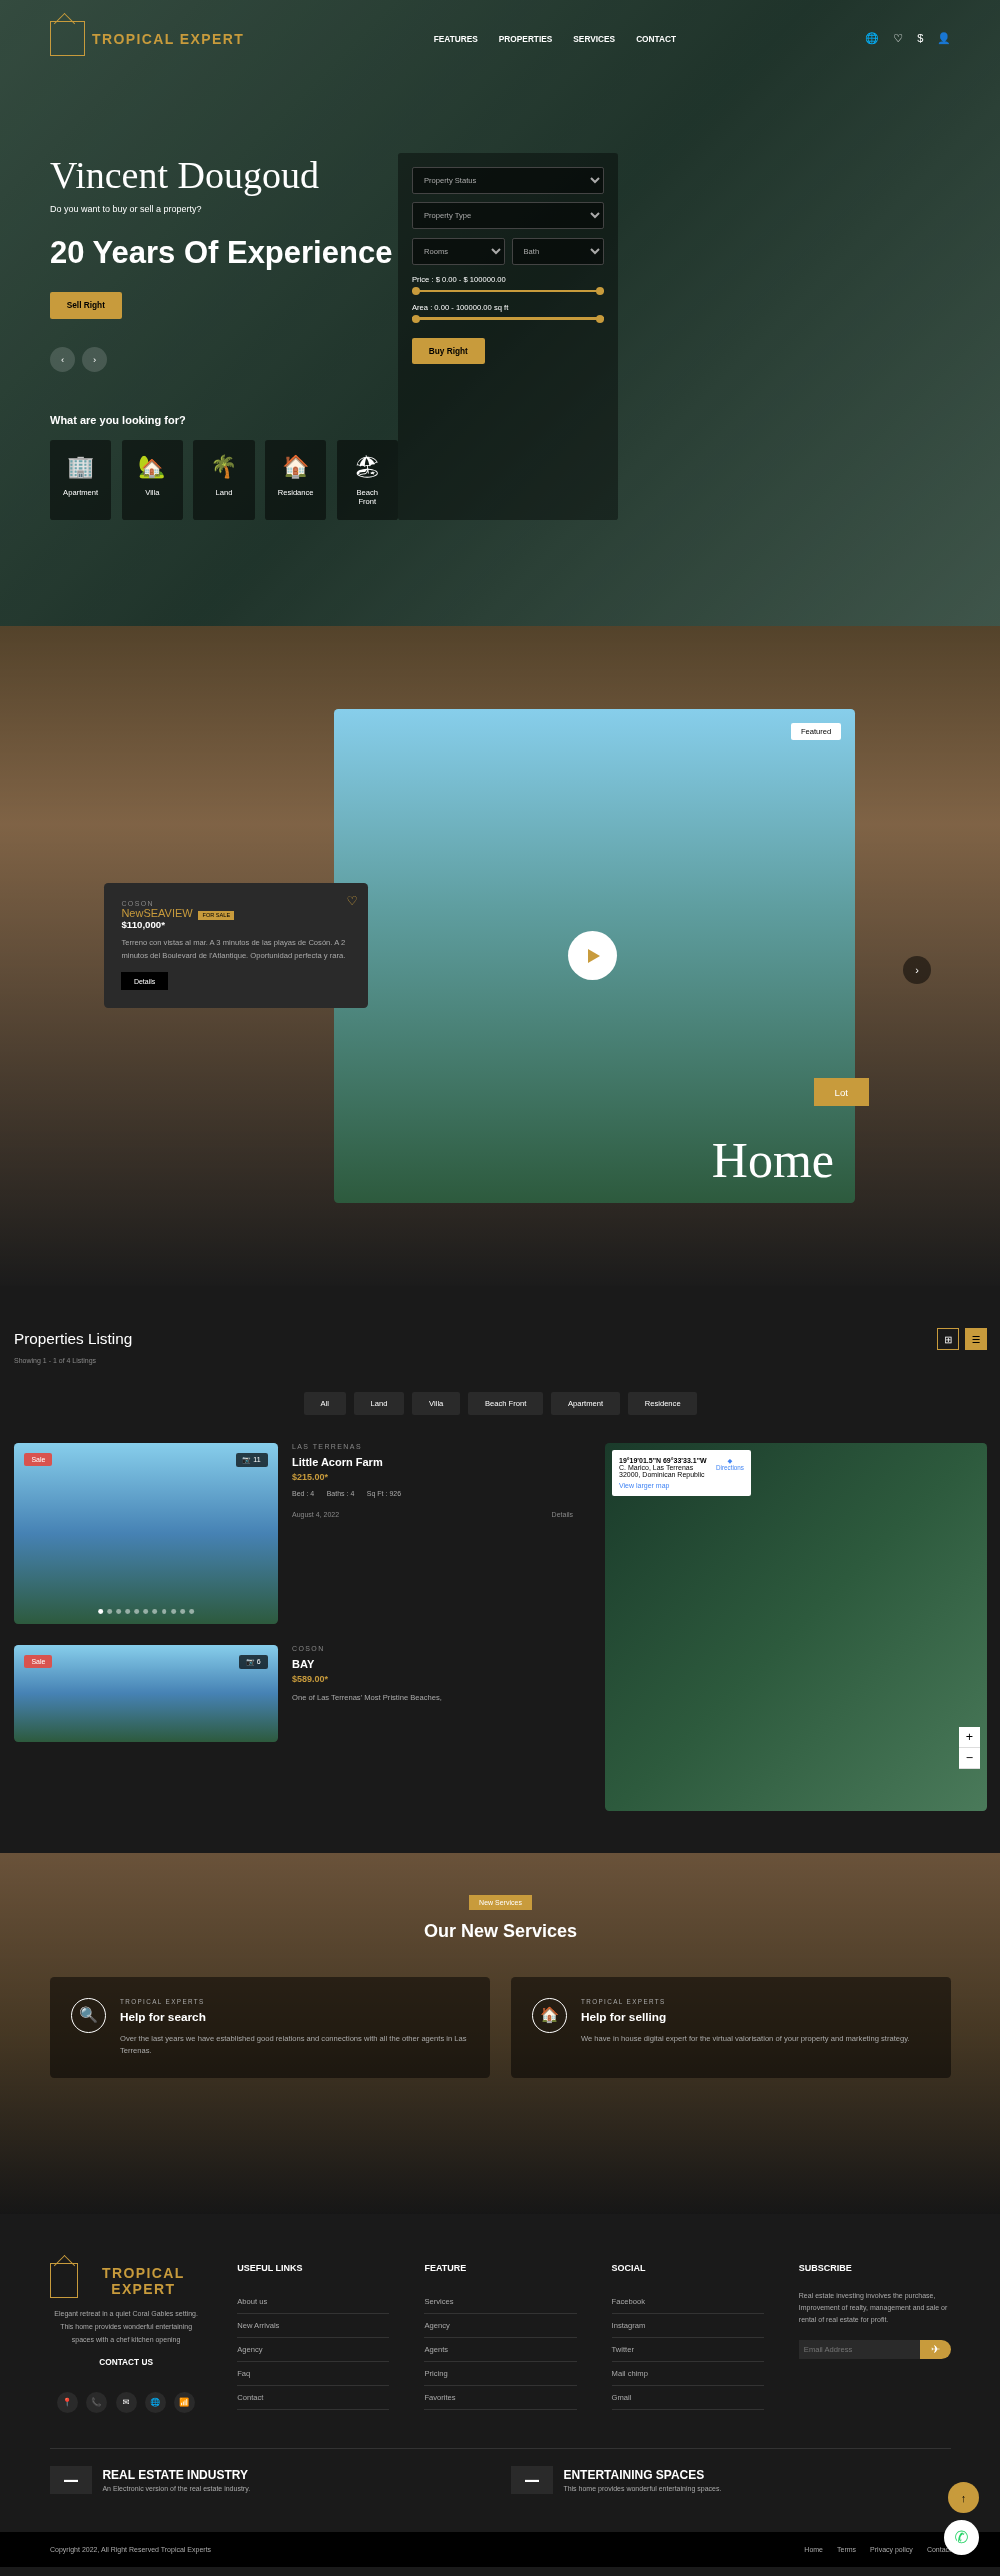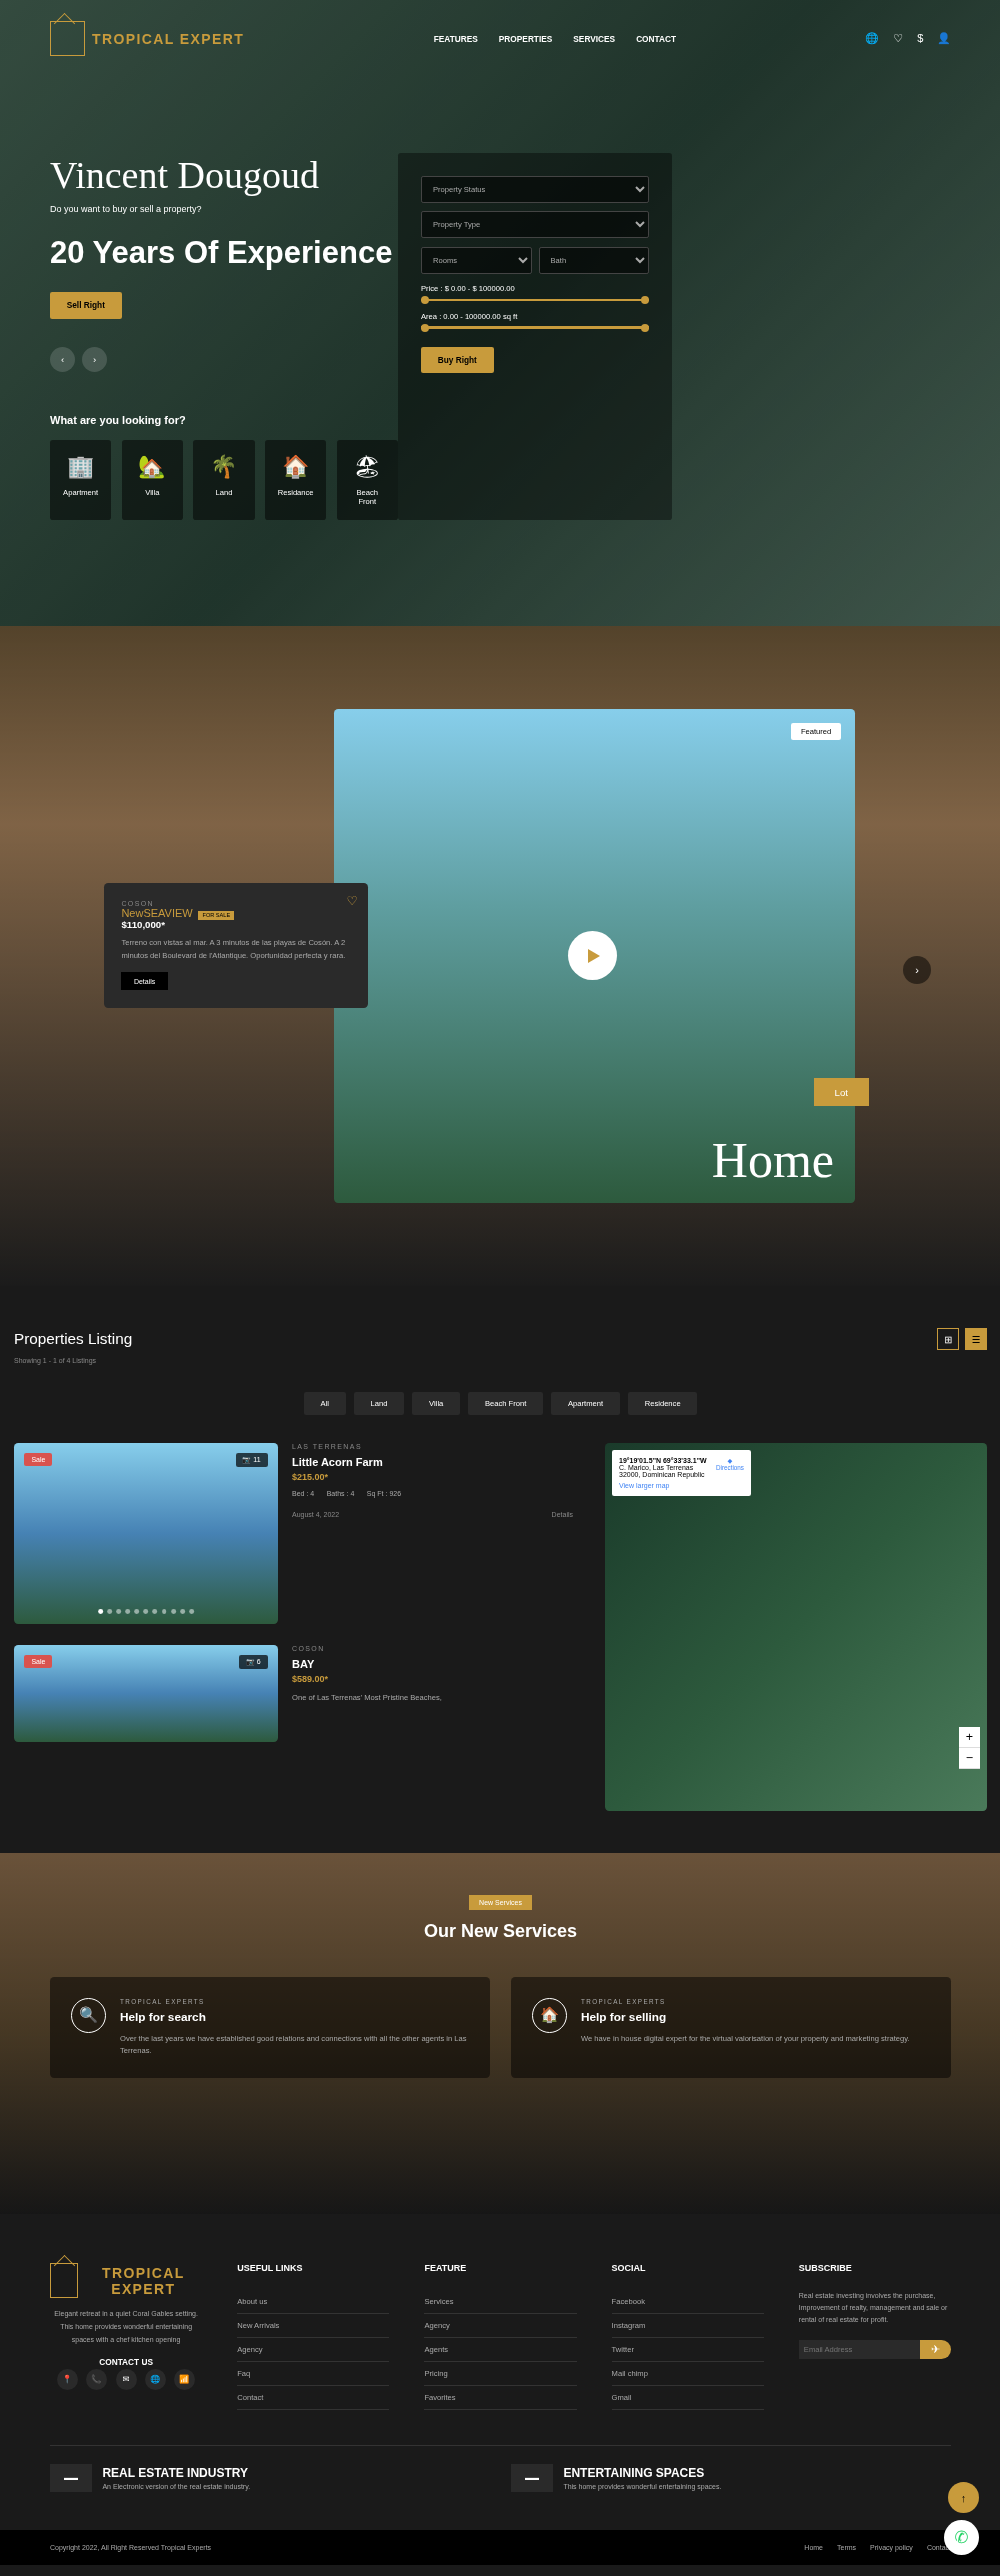--- a/index.html
+++ b/index.html
@@ -14,21 +14,21 @@
 .nav-links span{cursor:pointer}
 .nav-icons{display:flex;gap:14px;font-size:11px}
 .hero-content{margin-top:97px;display:flex;}
 .hero-left{max-width:348px}
 .script{font-family:'Brush Script MT',cursive;font-size:38px;margin-bottom:7px}
 .subtitle{font-size:9px;margin-bottom:21px}
 .headline{font-size:31px;font-weight:bold;margin-bottom:21px}
 .btn-gold{background:#c89b3c;color:#000;padding:8.3px 16.7px;border:none;font-size:8.3px;font-weight:bold;cursor:pointer;border-radius:2.1px}
 .arrows{display:flex;gap:7px;margin-top:28px}
 .arrow{width:25px;height:25px;background:rgba(255,255,255,.15);border-radius:50%;display:flex;align-items:center;justify-content:center;cursor:pointer;font-size:9.7px}
-.search-box{background:rgba(0,0,0,.4);padding:23px;width:274px;border-radius:2.8px}
+.search-box{background:rgba(0,0,0,.4);padding:14px;width:220px;border-radius:2.8px}
 .search-row{display:flex;gap:7px;margin-bottom:8.3px}
 .search-select{flex:1;background:rgba(0,0,0,.5);border:0.7px solid #444;color:#aaa;padding:7px;font-size:7.6px;border-radius:2.1px}
 .range-label{font-size:7.6px;margin:10.4px 0 5.6px}
 .slider{width:100%;height:2.8px;background:#c89b3c;margin-bottom:3.5px;position:relative}
 .slider::before,.slider::after{content:'';position:absolute;width:8.3px;height:8.3px;background:#c89b3c;border-radius:50%;top:-2.8px}
 .slider::before{left:0}.slider::after{right:0}
 .looking{margin-top:42px}
 .looking h3{font-size:11px;margin-bottom:14px}
 .cat-grid{display:flex;gap:10.4px}
 .cat{background:rgba(0,0,0,.5);padding:14px 10.4px;width:76px;text-align:center;border-radius:2.8px;cursor:pointer}
@@ -90,21 +90,21 @@
 .svc-icon{width:35px;height:35px;border:1.4px solid #fff;border-radius:50%;display:flex;align-items:center;justify-content:center;font-size:15.3px;flex-shrink:0}
 .svc-tag{font-size:6.3px;letter-spacing:1.4px;color:#aaa;margin-bottom:5.6px}
 .svc-name{font-size:11.8px;font-weight:bold;margin-bottom:8.3px}
 .svc-desc{font-size:7.6px;color:#aaa;line-height:1.6}
 .footer{background:#1a1a1a;padding:49px 50px 21px}
 .foot-grid{display:flex;gap:35px;margin-bottom:35px}
 .foot-col h4{font-size:9px;font-weight:bold;margin-bottom:17.4px}
 .foot-col{flex:1}
 .foot-about{max-width:195px;text-align:center}
 .foot-desc{font-size:7px;color:#aaa;line-height:1.8;margin:10.4px 0}
-.contact-btn{font-size:8.3px;font-weight:bold;margin-bottom:2px}
+.contact-btn{font-size:8.3px;font-weight:bold;margin-bottom:25px}
 .social{display:flex;gap:8.3px;justify-content:center}
 .social span{width:21px;height:21px;background:#2a2a2a;border-radius:50%;display:flex;align-items:center;justify-content:center;font-size:8.3px}
 .foot-links div{font-size:7.6px;color:#aaa;padding:7px 0;border-bottom:0.7px solid #333;cursor:pointer}
 .sub-desc{font-size:7px;color:#aaa;line-height:1.7;margin-bottom:14px}
 .sub-form{display:flex}
 .sub-input{flex:1;background:#2a2a2a;border:none;padding:5px;color:#aaa;font-size:7.6px}
 .sub-btn{background:#c89b3c;width:31px;display:flex;align-items:center;justify-content:center;border-top-right-radius:14px;border-bottom-right-radius:14px}
 .foot-cards{display:flex;gap:21px;padding:17.4px 0;border-top:0.7px solid #333}
 .fc{flex:1;display:flex;gap:10.4px;align-items:center}
 .fc-icon{width:42px;height:28px;background:#2a2a2a;display:flex;align-items:center;justify-content:center;font-size:7px}

